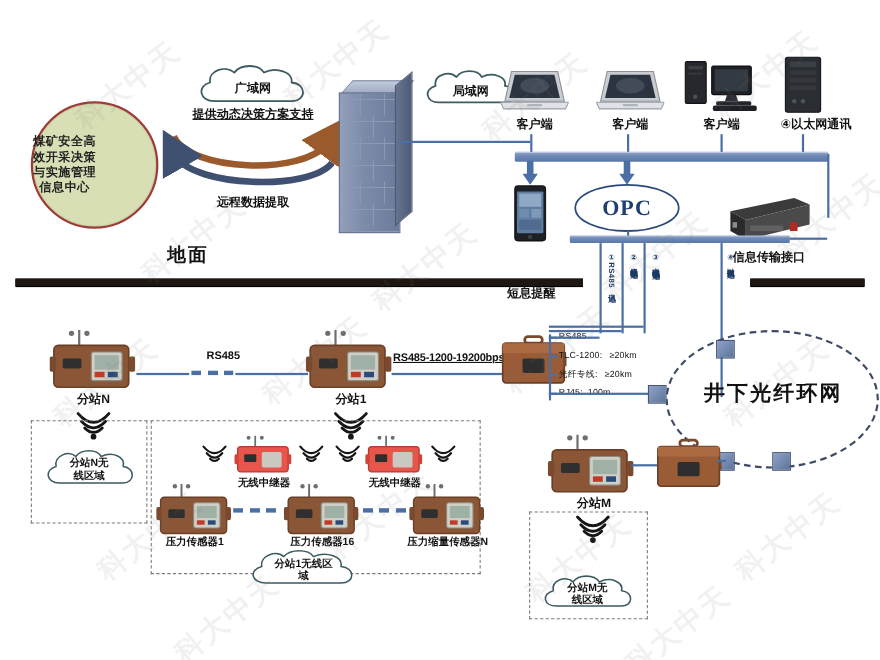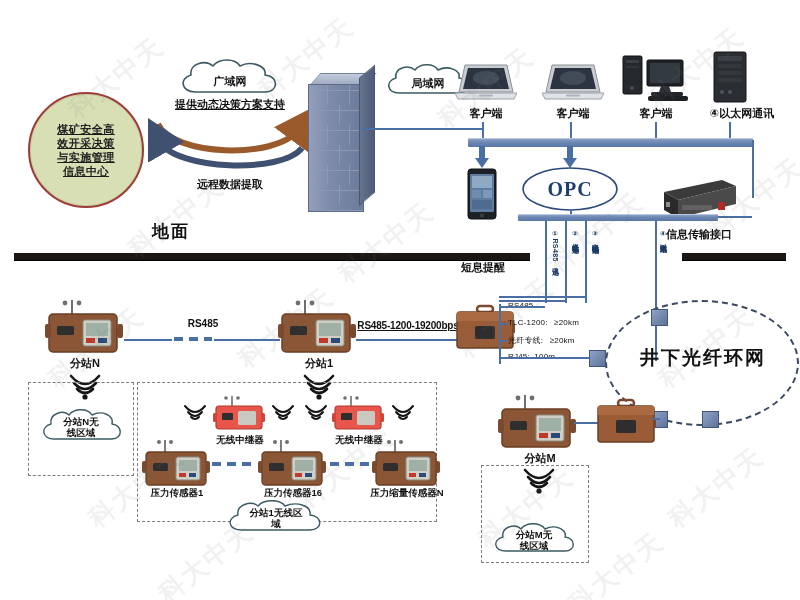--- a/index.html
+++ b/index.html
@@ -35,21 +35,21 @@
   .cloud{position:absolute;}
   .cloud svg{display:block;overflow:visible;}
   .cloud .ctext{position:absolute;left:0;top:0;width:100%;height:100%;
     display:flex;align-items:center;justify-content:center;text-align:center;
     font-size:11px;font-weight:bold;color:#111;line-height:1.15;}
 
   
   .circle-ic{position:absolute;border-radius:50%;
     background:#d9dfb4;border:2px solid #9d3b38;
     box-shadow:0 0 0 1px #c8cfa2 inset;
-    display:flex;align-items:center;justify-content:center;text-decoration:underline;}
+    display:flex;align-items:center;justify-content:flex-start;}
   .circle-ic span{font-size:11px;font-weight:bold;color:#222;line-height:1.28;
     text-align:center;display:block;letter-spacing:.5px;}
 
   
   .fw{position:absolute;}
   .fw .front{position:absolute;left:0;top:0;width:100%;height:100%;
     background:
       repeating-linear-gradient(0deg, #8b99b5 0 1px, transparent 1px 20px),
       linear-gradient(90deg,#93a0bb 0%, #7d8ba9 40%, #6d7b9b 100%);
     border:1px solid #5d6a88;}

